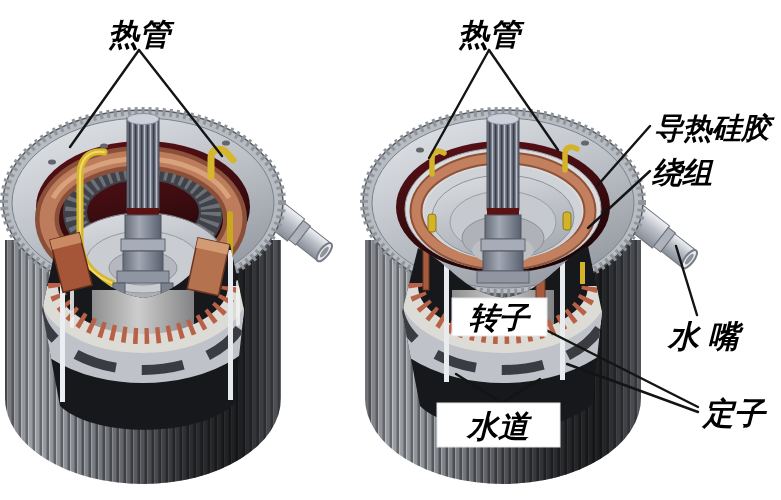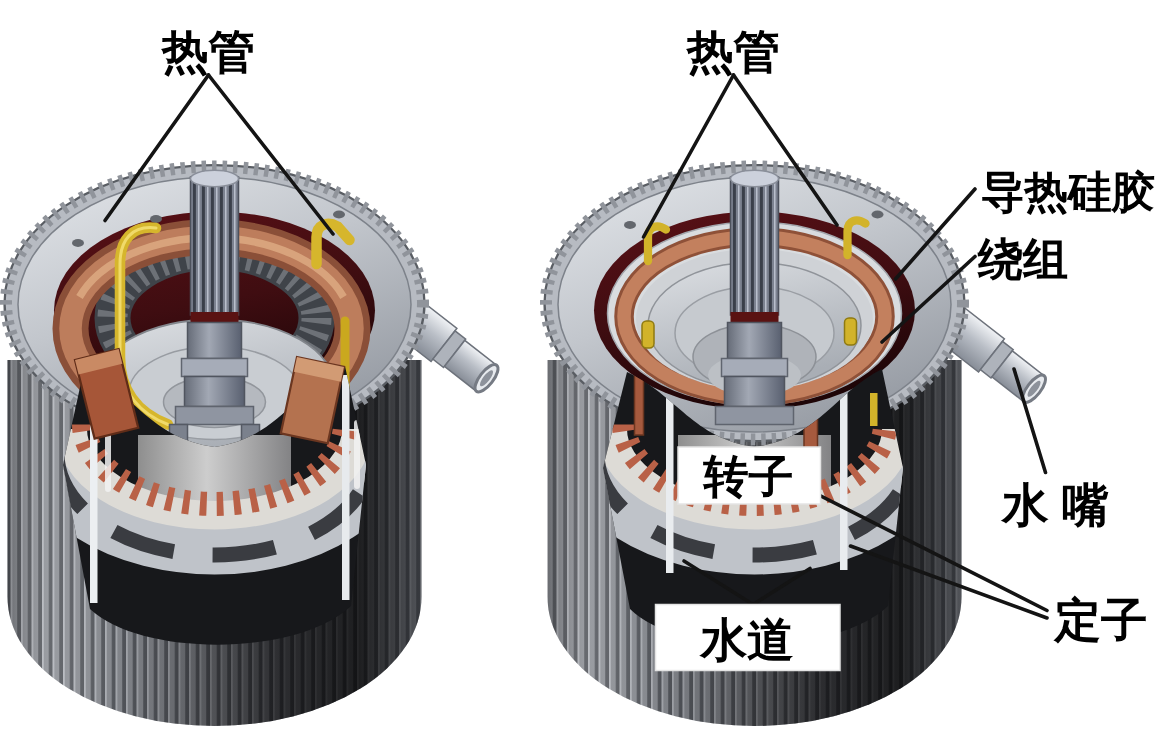--- a/index.html
+++ b/index.html
@@ -1,17 +1,17 @@
 <!DOCTYPE html>
 <html><head>
 <meta charset="utf-8">
 <style>
   html,body{margin:0;padding:0;background:#fff;}
   .stage{position:relative;width:781px;height:500px;background:#ffffff;overflow:hidden;
-         font-family:"Liberation Serif","DejaVu Serif",serif;}
+         font-family:"Liberation Serif","DejaVu Serif",serif;font-style:italic;}
   svg{position:absolute;left:0;top:0;}
   text{fill:#000;}
   .leader{stroke:#141414;stroke-width:2.4;stroke-linecap:round;fill:none;}
   .cjk{font-family:"Liberation Serif","DejaVu Serif",serif;font-weight:bold;}
 </style>
 </head>
 <body>
 
 <div class="stage">
 <svg width="781" height="500" viewBox="0 0 781 500">

